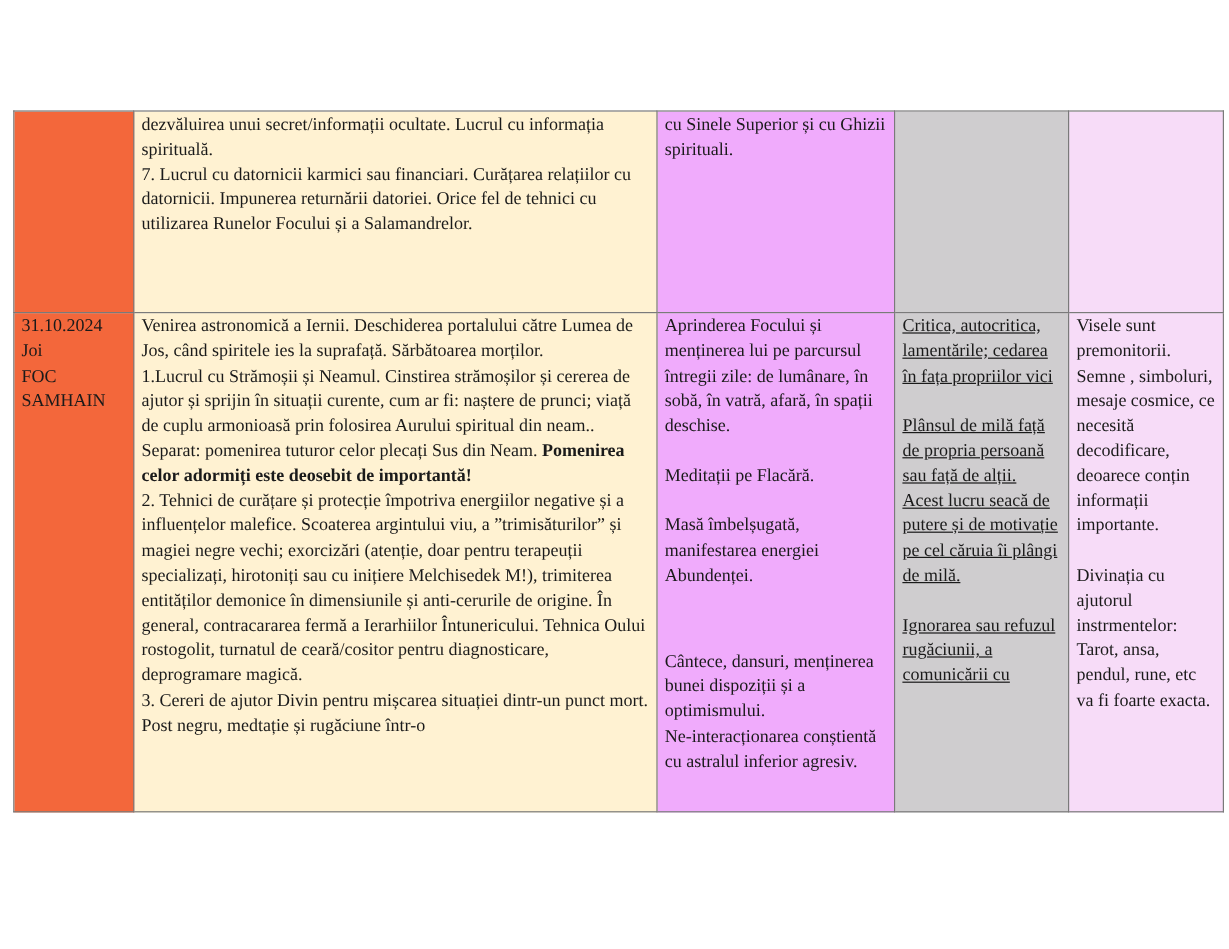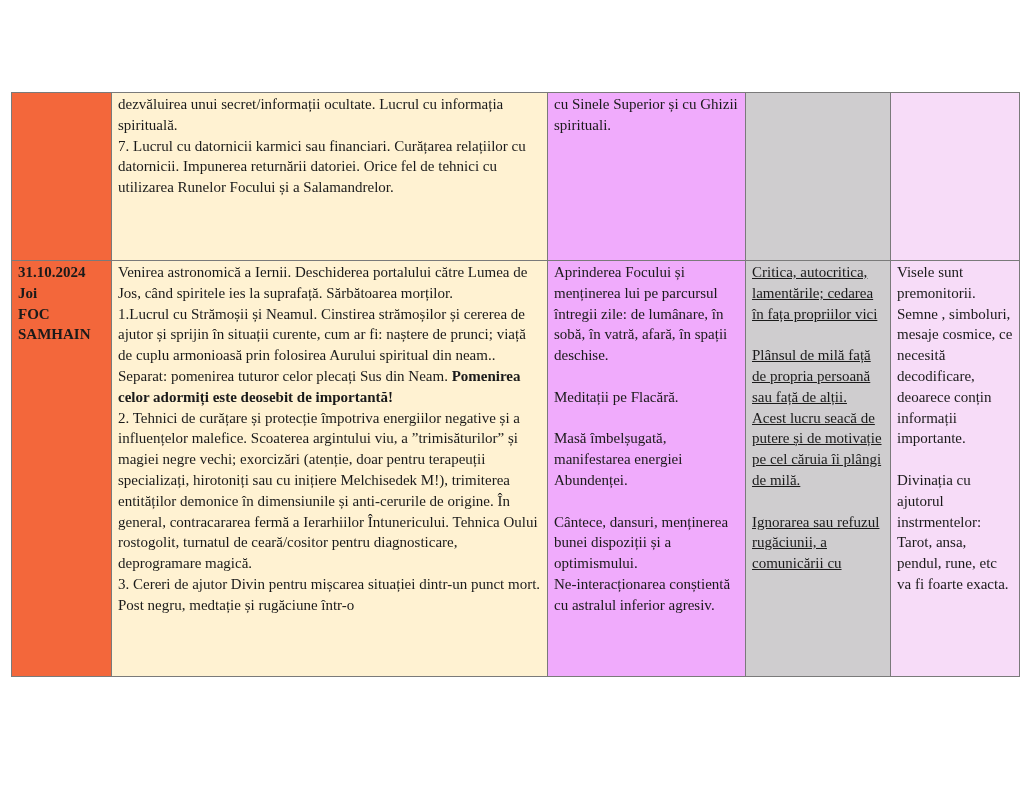--- a/index.html
+++ b/index.html
@@ -4,21 +4,21 @@
   <style>
     html, body { margin: 0; padding: 0; background: #ffffff; }
     body { width: 1024px; height: 791px; position: relative; overflow: hidden;
            font-family: "Liberation Serif", "DejaVu Serif", serif; color: #1a1a1a; }
     table.doc { position: absolute; left: 11px; top: 92px; border-collapse: collapse;
                 table-layout: fixed; width: 1008px; }
     table.doc td { border: 1px solid #7a7a7a; vertical-align: top; padding: 1px 6px 0 6px;
                    font-size: 15px; line-height: 20.8px; }
     col.c1 { width: 100px; } col.c2 { width: 436px; } col.c3 { width: 198px; }
     col.c4 { width: 145px; } col.c5 { width: 129px; }
-    td.date { background: #f3673b; font-weight: bold; vertical-align: bottom; padding-left: 6px; padding-right: 2px; }
+    td.date { background: #f3673b; font-weight: normal; vertical-align: bottom; padding-left: 6px; padding-right: 2px; }
     td.main { background: #fff2d2; }
     td.actions { background: #f0abfc; }
     td.avoid { background: #cfcdcf; text-decoration: underline; }
     td.signs { background: #f7dcf8; }
     tr.r1 td { height: 166px; }
     tr.r2 td { height: 414px; }
     .para { display: block; }
     .gap { display: block; height: 20.8px; }
     b { font-weight: bold; }
   </style>
@@ -59,21 +59,21 @@
         <span class="para">2. Tehnici de curățare și protecție împotriva energiilor negative și a influențelor malefice. Scoaterea argintului viu, a ”trimisăturilor” și magiei negre vechi; exorcizări (atenție, doar pentru terapeuții specializați, hirotoniți sau cu inițiere Melchisedek M!), trimiterea entităților demonice în dimensiunile și anti-cerurile de origine. În general, contracararea fermă a Ierarhiilor Întunericului. Tehnica Oului rostogolit, turnatul de ceară/cositor pentru diagnosticare, deprogramare magică.</span>
         <span class="para">3. Cereri de ajutor Divin pentru mișcarea situației dintr-un punct mort. Post negru, medtație și rugăciune într-o</span>
       </td>
       <td class="actions">
         <span class="para">Aprinderea Focului și menținerea lui pe parcursul întregii zile: de lumânare, în sobă, în vatră, afară, în spații deschise.</span>
         <span class="gap"></span>
         <span class="para">Meditații pe Flacără.</span>
         <span class="gap"></span>
         <span class="para">Masă îmbelșugată, manifestarea energiei Abundenței.</span>
         <span class="gap"></span>
-        <span class="para" style="white-space: pre-line;">Cântece, dansuri, menținerea bunei dispoziții și a optimismului.
+        <span class="para" style="white-space: pre-line; margin-top: 30px;">Cântece, dansuri, menținerea bunei dispoziții și a optimismului.
 Ne-interacționarea conștientă cu astralul inferior agresiv.</span>
       </td>
       <td class="avoid">
         <span class="para">Critica, autocritica, lamentările; cedarea în fața propriilor vici</span>
         <span class="gap"></span>
         <span class="para">Plânsul de milă față de propria persoană sau față de alții. Acest lucru seacă de putere și de motivație pe cel căruia îi plângi de milă.</span>
         <span class="gap"></span>
         <span class="para">Ignorarea sau refuzul rugăciunii, a comunicării cu</span>
       </td>
       <td class="signs">

